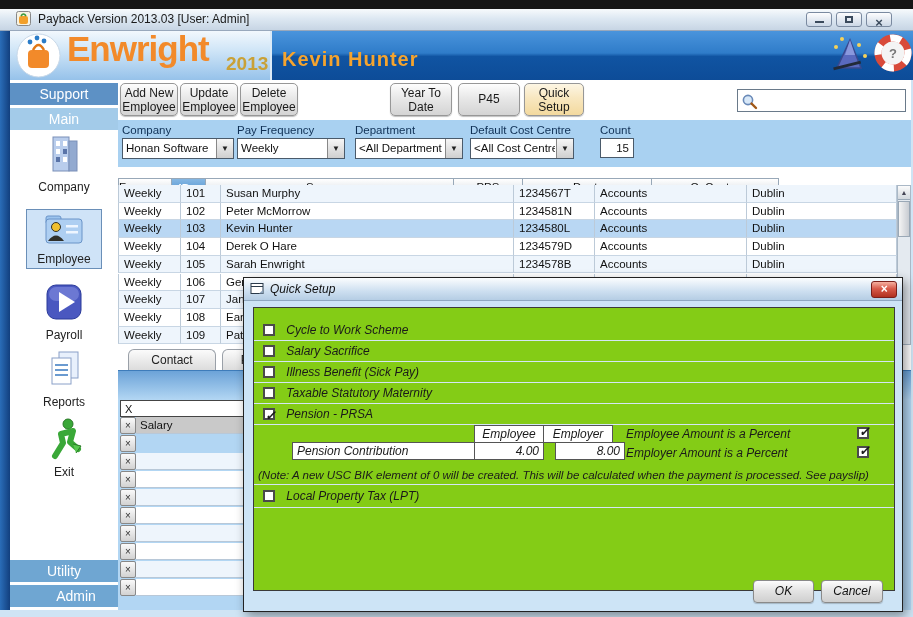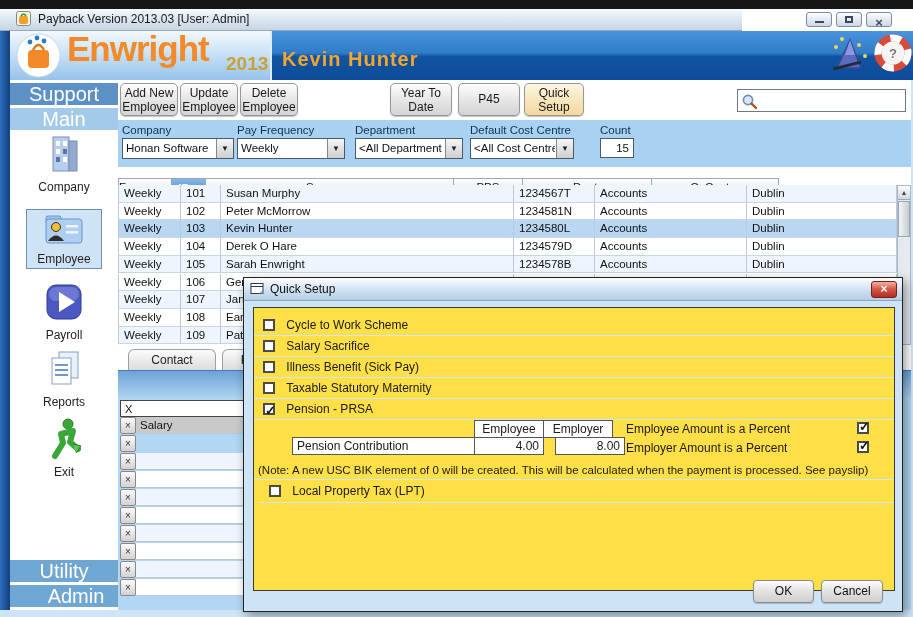--- a/index.html
+++ b/index.html
@@ -2,21 +2,21 @@
 <html><head>
 <meta charset="utf-8">
 <style>
   html,body{margin:0;padding:0;background:#222;}
   #app{position:relative;width:913px;height:617px;overflow:hidden;
        font-family:"Liberation Sans",sans-serif;background:#fff;}
   #app *{box-sizing:border-box;}
 
   
   .top-strip{position:absolute;left:0;top:0;width:913px;height:9px;background:#161616;}
-  .titlebar{position:absolute;left:0;top:9px;width:742px;height:22px;
+  .titlebar{position:absolute;left:0;top:9px;width:913px;height:22px;
     background:linear-gradient(180deg,#f7fafc 0%,#dde8f2 45%,#c7d5e4 100%);
     border-bottom:1px solid #98a8bc;}
   .app-icon16{position:absolute;left:16px;top:2px;width:15px;height:15px;}
   .wtitle{position:absolute;left:38px;top:3px;font-size:12px;color:#1a1a1a;white-space:nowrap;}
   .winbtn{position:absolute;top:3px;width:26px;height:15px;border:1px solid #7a8aa0;border-radius:3px;
     background:linear-gradient(180deg,#fdfdfe,#ccd8e6);color:#3a4a5c;text-align:center;cursor:default;}
   .winbtn.min{left:806px;} .winbtn.max{left:836px;} .winbtn.close{left:866px;}
   .winbtn .bar{display:block;margin:8px auto 0;width:9px;height:2px;background:#3a4a5c;}
   .winbtn .box{display:block;margin:3px auto 0;width:8px;height:7px;border:2px solid #3a4a5c;}
   .winbtn.close::after{content:"\00d7";font-size:13px;font-weight:bold;line-height:13px;}
@@ -33,21 +33,21 @@
     letter-spacing:-1px;color:#f28a2a;}
   .byear{position:absolute;left:216px;top:22px;font-size:19px;font-weight:bold;color:#c9a137;}
   .uname{position:absolute;left:272px;top:17px;font-size:20px;font-weight:bold;
     color:#f5a42e;letter-spacing:1px;white-space:nowrap;}
   .wizard{position:absolute;left:818px;top:4px;width:42px;height:42px;}
   .helpico{position:absolute;left:862px;top:2px;width:42px;height:42px;}
 
   
   .sidebar{position:absolute;left:10px;top:80px;width:108px;height:530px;background:#fff;}
   .sb-bar{position:absolute;left:0;width:108px;height:22px;text-align:center;
-    color:#fff;font-size:20px;line-height:22px;cursor:default;}
+    color:#fff;font-size:14px;line-height:22px;cursor:default;}
   .sb-bar.support{top:3px;background:#5d91c5;}
   .sb-bar.mainb{top:28px;background:#a3cbe9;}
   .sb-bar.utility{top:480px;background:#6fa6d2;}
   .sb-bar.admin{top:505px;background:#6fa6d2;padding-left:24px;}
   .nav-item{position:absolute;left:0;width:108px;text-align:center;cursor:default;}
   .nav-item .lbl{display:block;margin-top:1px;font-size:12px;color:#222;}
   .nav-item.company{top:53px;} .nav-item.payroll{top:201px;}
   .nav-item.reports{top:268px;} .nav-item.exitit{top:336px;}
   .emp-box{position:absolute;left:16px;top:129px;width:76px;height:60px;
     background:#cfe3f7;border:1px solid #6a8fb8;text-align:center;}
@@ -129,53 +129,53 @@
     background:linear-gradient(180deg,#fafafa,#d2d2d2);text-align:center;font-size:10px;
     color:#333;line-height:15px;cursor:default;}
   .xbtn::after{content:"\00d7";}
   .xlbl{flex:1;height:17px;margin-top:0;border-bottom:1px solid #b8c8d8;border-right:1px solid #b8c8d8;
     font-size:11.5px;color:#111;padding:2px 0 0 4px;white-space:nowrap;overflow:hidden;background:#fff;}
   .xrow.sel .xlbl{background:#c9c9c9;}
   .xrow.alt .xlbl{background:#eef5fc;}
 
   
   .dialog{position:absolute;left:243px;top:277px;width:660px;height:335px;background:#cde4f6;
-    border:1px solid #222;box-shadow:3px 4px 10px rgba(0,0,0,.4);z-index:10;}
+    border:1px solid #222;box-shadow:3px 4px 10px rgba(0,0,0,.4);z-index:10;font-style:italic;}
   .dtitle{position:absolute;left:0;top:0;width:658px;height:23px;
     background:linear-gradient(180deg,#fbfdfe 0%,#cddff0 60%,#b5cde4 100%);
     border-bottom:1px solid #8fa8c0;}
   .dicon{position:absolute;left:6px;top:4px;width:15px;height:14px;}
   .dtext{position:absolute;left:26px;top:4px;font-size:12px;color:#111;}
   .dclose{position:absolute;right:5px;top:3px;width:26px;height:17px;border:1px solid #7a1f1a;
     border-radius:3px;background:linear-gradient(180deg,#f5b0a0 0%,#d85a4a 45%,#b03020 100%);
     color:#fff;text-align:center;font-size:12px;font-weight:bold;line-height:15px;cursor:default;}
   .dclose::after{content:"\00d7";}
-  .dpanel{position:absolute;left:9px;top:29px;width:642px;height:284px;background:#fde047;
-    border:1px solid #3a3a3a;padding-top:7px;}
+  .dpanel{position:absolute;left:9px;top:29px;width:642px;height:284px;background:#84cc16;
+    border:1px solid #3a3a3a;padding-top:12px;}
   .drow{height:21px;line-height:21px;padding-left:9px;border-bottom:1px solid #d4e6f6;
     font-size:12px;color:#1a1a1a;white-space:nowrap;cursor:default;}
   .cb{display:inline-block;width:12px;height:12px;border:2px solid #4a4a4a;background:#fff;
     vertical-align:-2px;margin-right:8px;position:relative;cursor:default;}
   .cb.checked::after{content:"\2713";position:absolute;left:0px;top:-5px;font-size:13px;
     font-weight:bold;color:#1a1a1a;}
   .pension-area{position:relative;height:40px;border-bottom:none;}
   .pcell{position:absolute;border:1px solid #555;font-size:12px;color:#1a1a1a;background:#fff;
     padding:1px 4px 0 4px;height:18px;white-space:nowrap;overflow:hidden;}
   .phdr1{left:220px;top:0;width:70px;text-align:center;}
   .phdr2{left:289px;top:0;width:70px;text-align:center;}
   .plabel{left:38px;top:17px;width:183px;}
   .pval1{left:220px;top:17px;width:70px;text-align:right;}
   .pval2{left:289px;top:17px;width:70px;text-align:right;margin-left:12px;}
   .ptext{position:absolute;left:372px;font-size:12px;color:#1a1a1a;white-space:nowrap;}
   .pt1{top:2px;} .pt2{top:21px;}
   .pcb{position:absolute;left:603px;}
   .pc1{top:2px;} .pc2{top:21px;}
   .dnote{height:20px;line-height:20px;padding-left:4px;font-size:11.5px;color:#1a1a1a;
     white-space:nowrap;overflow:hidden;border-bottom:1px solid #d4e6f6;}
-  .drow.lpt{height:23px;line-height:23px;margin-left:6px;}
+  .drow.lpt{height:23px;line-height:23px;}
   .dbtn{position:absolute;height:23px;border:1px solid #8a8a8a;border-radius:4px;
     background:linear-gradient(180deg,#fdfdfd,#e4e4e4 45%,#cfcfcf);font-size:12px;color:#111;
     text-align:center;line-height:21px;cursor:default;box-shadow:0 1px 1px rgba(0,0,0,.2);}
   .dbtn.ok{left:509px;top:302px;width:61px;}
   .dbtn.cancel{left:577px;top:302px;width:62px;}
 </style>
 </head>
 <body>
 
 <div id="app">

